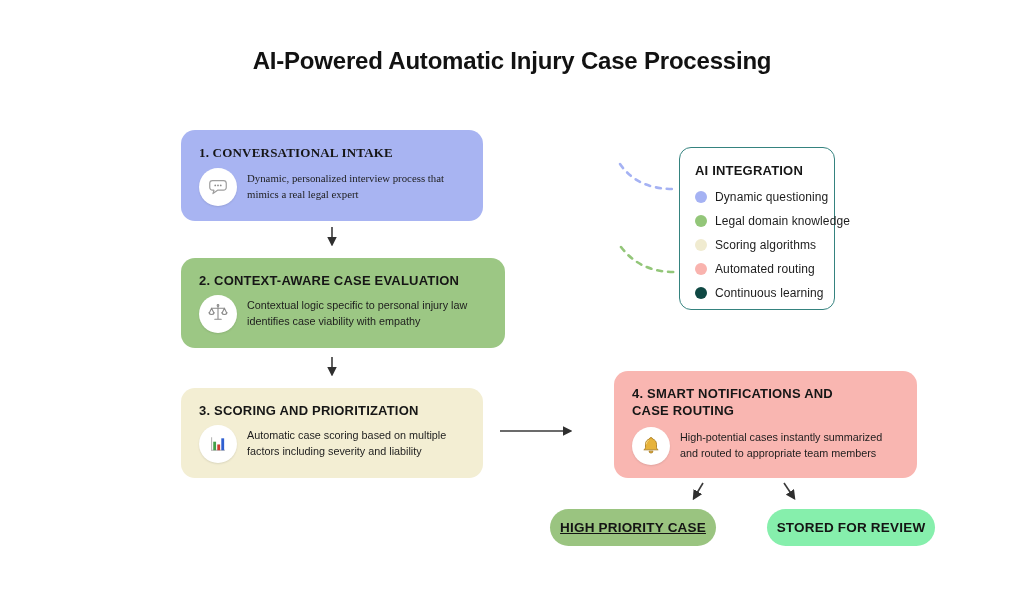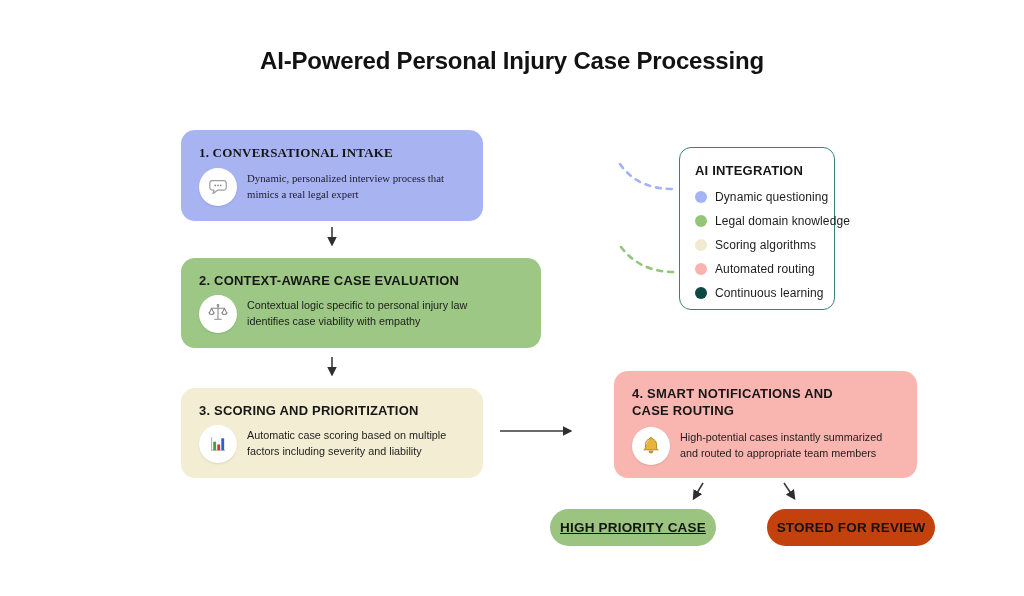--- a/index.html
+++ b/index.html
@@ -24,21 +24,21 @@
   }
   .card-row { display:flex; align-items:center; gap:10px; margin-top:7px; }
   .icon-circle {
     width:38px; height:38px; min-width:38px; border-radius:50%;
     background:#ffffff; display:flex; align-items:center; justify-content:center;
     box-shadow:0 1px 2px rgba(0,0,0,0.10);
   }
   .card-desc { font-size:10.8px; line-height:1.45; color:#1d1d1d; }
 
   .card-1 { left:181px; top:130px; width:302px; height:91px; }
-  .card-2 { left:181px; top:258px; width:360px; height:90px; }
+  .card-2 { left:181px; top:258px; width:324px; height:90px; }
   .card-3 { left:181px; top:388px; width:302px; height:90px; }
   .card-4 { left:590px; top:371px; width:303px; height:107px; }
   .card-1 .card-desc { max-width:232px; }
   .card-2 .card-desc { max-width:240px; }
   .card-3 .card-desc { max-width:230px; }
   .card-4 .card-desc { max-width:240px; }
   .card-4 .card-heading { white-space:normal; max-width:240px; line-height:1.3; }
 
   .legend {
     position:absolute; left:679px; top:131px; width:156px; height:163px;
@@ -57,21 +57,21 @@
     font-size:13.5px; font-weight:800; letter-spacing:0.2px; color:#141414;
   }
   .pill-1 { left:550px; top:509px; width:166px; }
   .pill-2 { left:767px; top:509px; width:168px; }
 </style>
 </head>
 <body>
 
 <div class="canvas">
 
-  <div class="page-title">AI-Powered Personal Injury Case Processing</div>
+  <div class="page-title">AI-Powered Automatic Injury Case Processing</div>
 
   <svg class="overlay" viewBox="0 0 1024 596">
     <defs>
       <marker id="ah" viewBox="0 0 10 10" refX="7.5" refY="5" markerWidth="6.2" markerHeight="6.2" orient="auto-start-reverse">
         <path d="M0 0 L10 5 L0 10 Z" fill="#2f2f2f"></path>
       </marker>
     </defs>
     <path class="arrow" d="M332 227 V244" marker-end="url(#ah)"></path>
     <path class="arrow" d="M332 357 V374" marker-end="url(#ah)"></path>
     <path class="arrow" d="M500 431 H570" marker-end="url(#ah)"></path>
@@ -165,15 +165,15 @@
         <span class="legend-label">Automated routing</span>
       </div>
       <div class="legend-item">
         <span class="legend-dot" style="background: rgb(15, 72, 67);"></span>
         <span class="legend-label">Continuous learning</span>
       </div>
     </div>
   </div>
 
   <div class="pill pill-1" style="background: rgb(154, 196, 128); text-decoration: underline;">HIGH PRIORITY CASE</div>
-  <div class="pill pill-2" style="background: #c2410c;">STORED FOR REVIEW</div>
+  <div class="pill pill-2" style="background: #86efac;">STORED FOR REVIEW</div>
 
 </div>
 
 </body></html>

